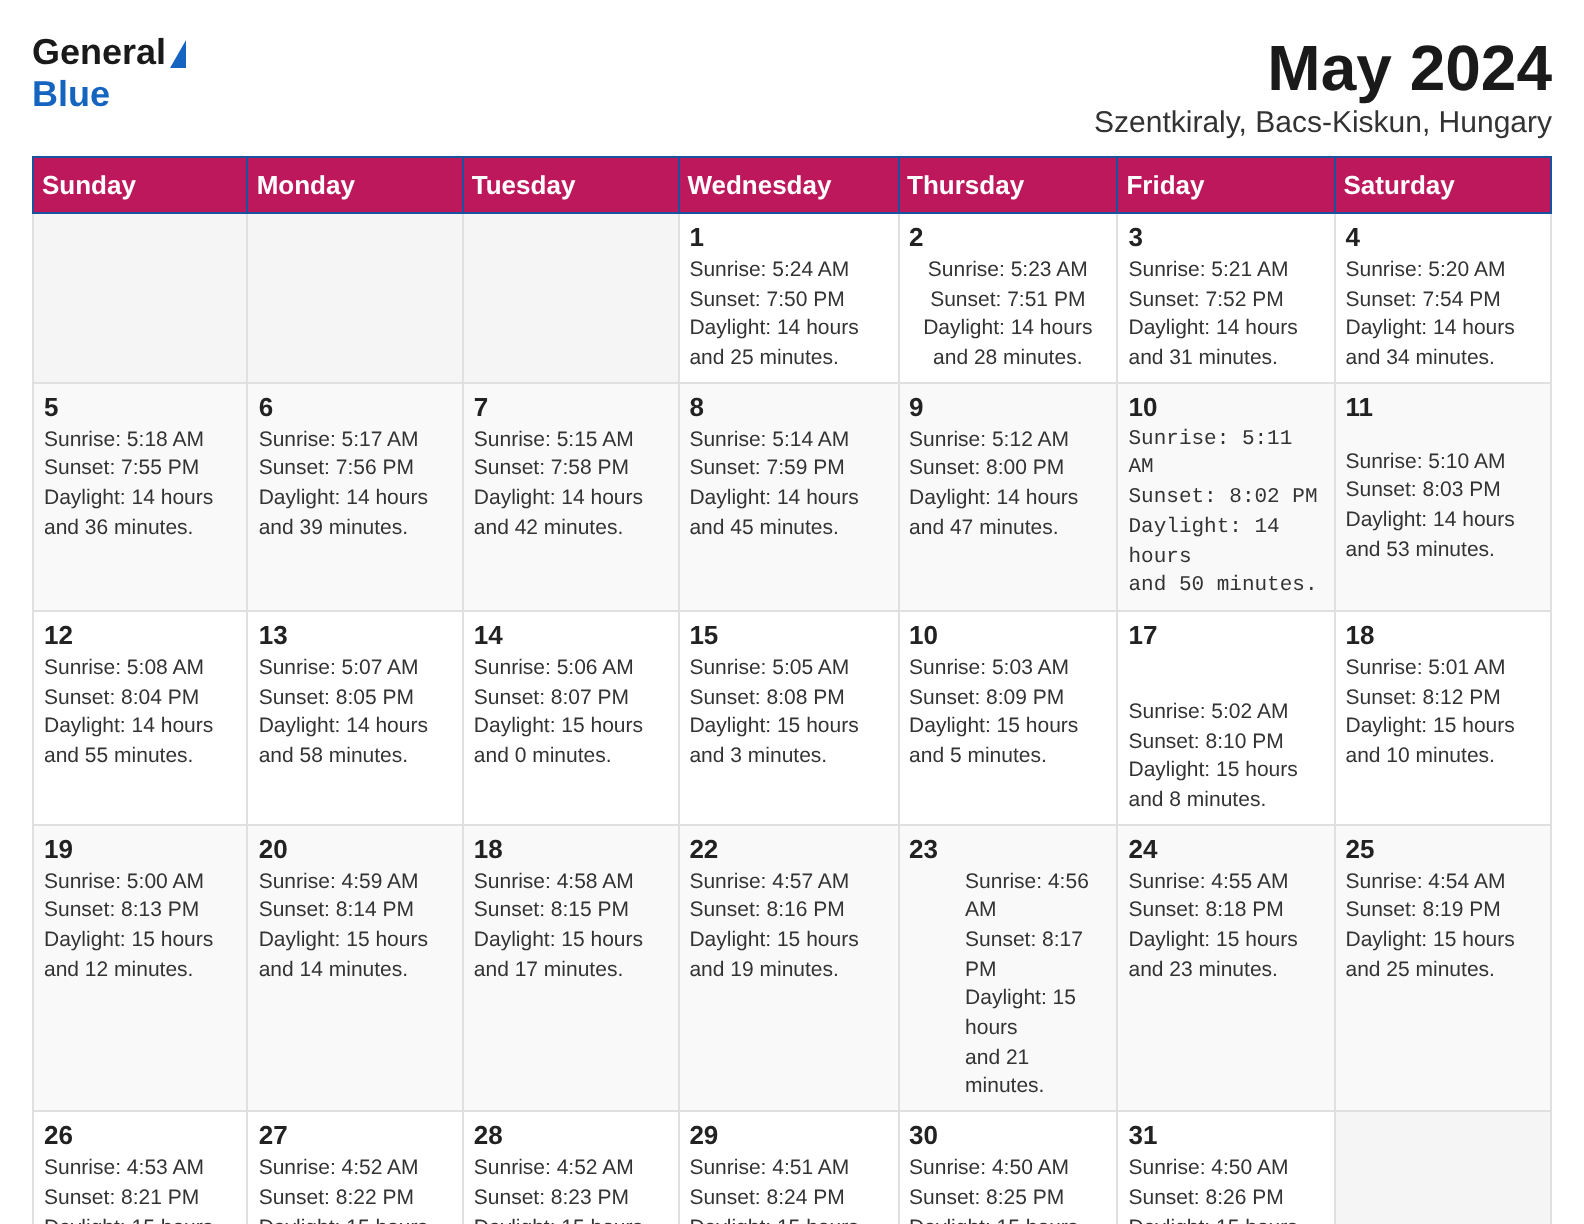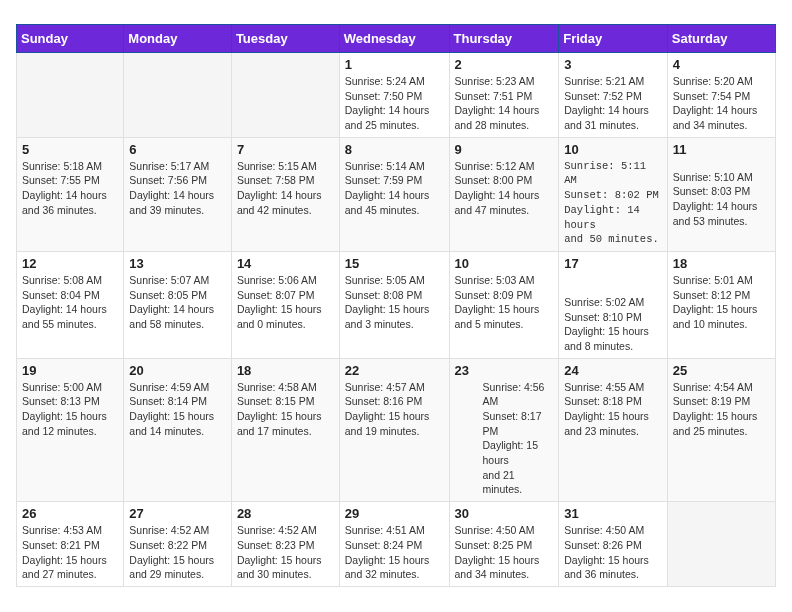--- a/index.html
+++ b/index.html
@@ -56,21 +56,21 @@
       font-size: 15px;
       font-weight: normal;
       color: #333;
     }
     .calendar {
       width: 100%;
       border-collapse: collapse;
       border: 1px solid #ccc;
     }
     .calendar thead tr {
-      background-color: #6d28d9;
+      background-color: #be185d;
       color: white;
     }
     .calendar thead th {
       padding: 6px 4px;
       text-align: left;
       font-size: 13px;
       font-weight: bold;
       border: 1px solid #1a52a0;
     }
     .calendar tbody tr {
@@ -102,21 +102,32 @@
       color: #333;
     }
     .empty-cell {
       background: #f5f5f5 !important;
     }
   </style>
 </head>
 <body>
 
 <div class="header">
+  <div class="logo">
+    <div class="logo-line">
+      <span class="logo-general">General</span>
+      <span class="logo-triangle"></span>
+    </div>
+    <div class="logo-line">
+      <span class="logo-blue">Blue</span>
+    </div>
+  </div>
   <div class="title-section">
+    <h1>May 2024</h1>
+    <h2>Szentkiraly, Bacs-Kiskun, Hungary</h2>
   </div>
 </div>
 
 <table class="calendar">
   <thead>
     <tr>
     <th>Sunday</th>
         <th>Monday</th>
         <th>Tuesday</th>
         <th>Wednesday</th>
@@ -132,21 +143,21 @@
         <td class="empty-cell"></td>
         <td>
           <span class="day-number">1</span>
           <div class="day-info" style="white-space: pre-line;">Sunrise: 5:24 AM
 Sunset: 7:50 PM
 Daylight: 14 hours
 and 25 minutes.</div>
         </td>
         <td>
           <span class="day-number">2</span>
-          <div class="day-info" style="white-space: pre-line;">Sunrise: 5:23 AM
+          <div class="day-info" style="white-space: pre-line; text-align: center;">Sunrise: 5:23 AM
 Sunset: 7:51 PM
 Daylight: 14 hours
 and 28 minutes.</div>
         </td>
         <td>
           <span class="day-number">3</span>
           <div class="day-info" style="white-space: pre-line;">Sunrise: 5:21 AM
 Sunset: 7:52 PM
 Daylight: 14 hours
 and 31 minutes.</div>

